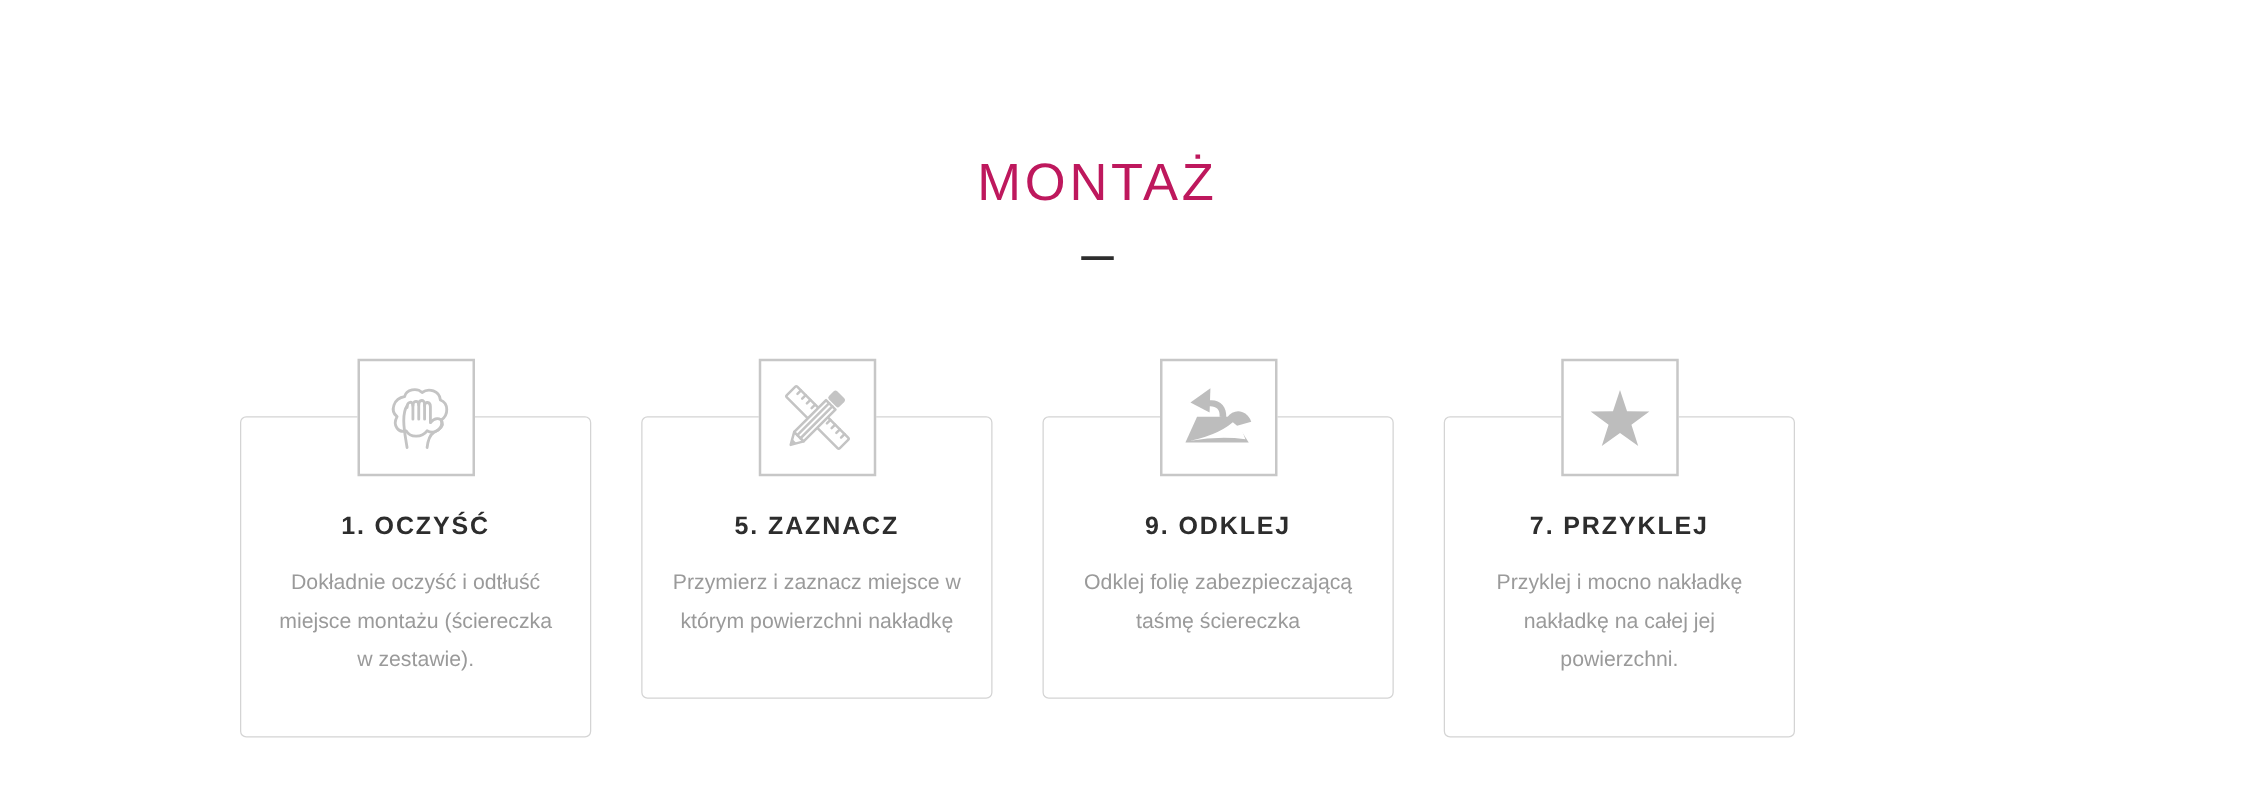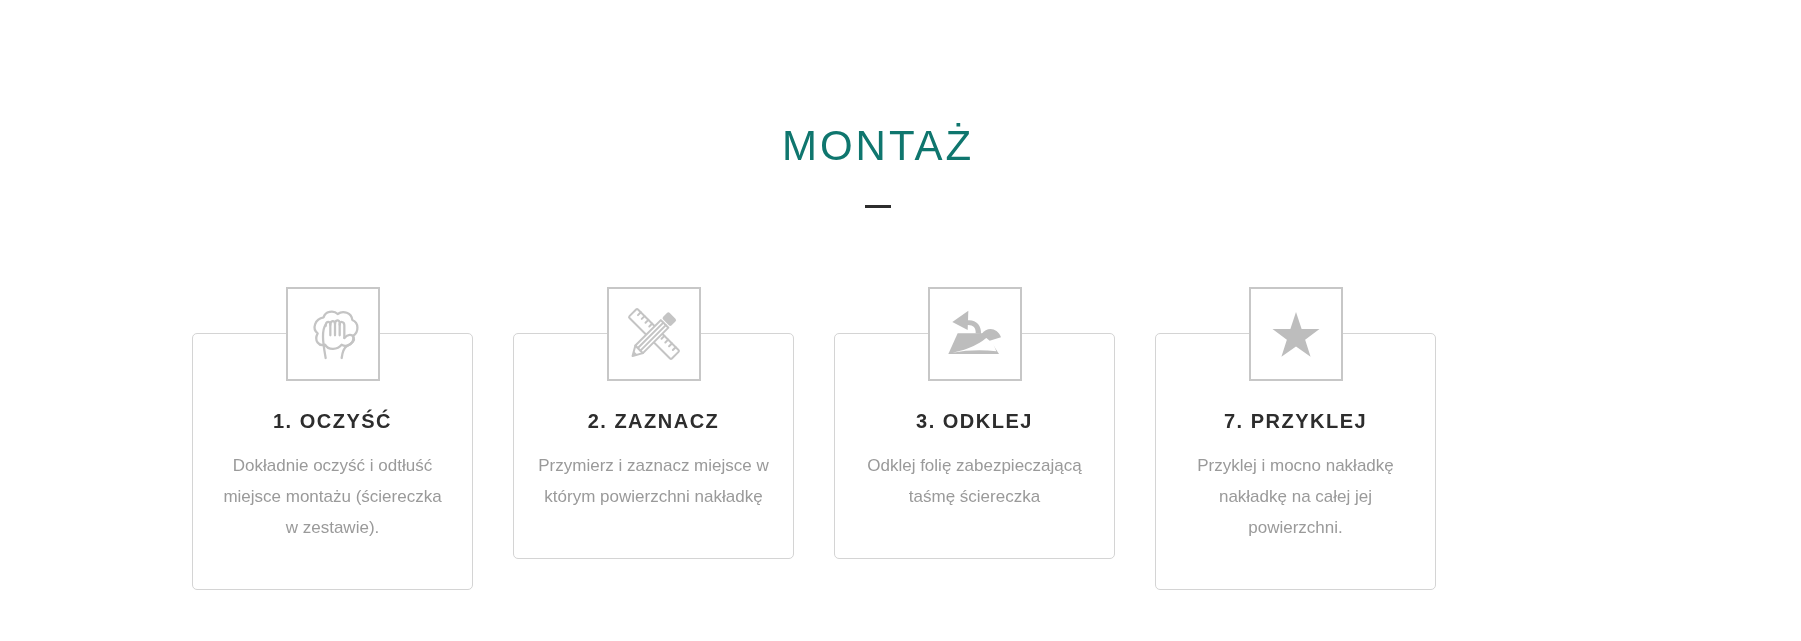--- a/index.html
+++ b/index.html
@@ -17,21 +17,21 @@
     top: 0;
     width: 1372px;
   }
   .section-title {
     margin-top: 122px;
     text-align: center;
     font-size: 42px;
     line-height: 48px;
     font-weight: 300;
     letter-spacing: 3px;
-    color: #0f766e;
+    color: #be185d;
   }
   .title-underline {
     width: 26px;
     height: 3px;
     background: #2d2d2d;
     margin: 16px auto 0 auto;
   }
   .cards {
     display: flex;
     gap: 40px;
@@ -120,37 +120,37 @@
             <g transform="rotate(-45 48 48)">
               <path d="M16,40.5 L2,48.5 L16,56.5 Z" fill="#ffffff"></path>
               <path d="M8.5,44.5 L2,48.5 L8.5,52.5 Z" fill="#c4c4c4" stroke="none"></path>
               <rect x="16" y="40.5" width="54" height="16" fill="#ffffff"></rect>
               <path d="M16,45.8 L70,45.8 M16,51.2 L70,51.2"></path>
               <rect x="73" y="39.5" width="14" height="18" rx="3" fill="#c4c4c4" stroke="none"></rect>
             </g>
           </svg>
         </span>
       </div>
-      <h3 class="card-heading">2. ZAZNACZ</h3>
+      <h3 class="card-heading">5. ZAZNACZ</h3>
       <p class="card-body">Przymierz i zaznacz miejsce w którym powierzchni nakładkę</p>
     </div>
 
     <div class="card">
       <div class="icon-box">
         <span>
           <svg width="64" height="64" viewBox="0 0 96 96">
             <path d="M22,47 L64,47 L84,78 L8,78 Z" fill="#bdbdbd"></path>
             <path d="M14,76 Q52,68 70,49 L80,74 Q48,70 14,76 Z" fill="#ffffff"></path>
             <path d="M58,48 C66,37 81,38 87,53 L70,58 Z" fill="#bdbdbd"></path>
             <path d="M34,28 C48,25 58,34 57,48 L49,47 C50,37 43,33 33,35 Z" fill="#bdbdbd"></path>
             <path d="M14,30 L38,13 L37,42 Z" fill="#bdbdbd"></path>
           </svg>
         </span>
       </div>
-      <h3 class="card-heading">3. ODKLEJ</h3>
+      <h3 class="card-heading">9. ODKLEJ</h3>
       <p class="card-body">Odklej folię zabezpieczającą taśmę ściereczka</p>
     </div>
 
     <div class="card">
       <div class="icon-box">
         <span>
           <svg width="66" height="66" viewBox="0 0 96 96">
             <polygon fill="#bdbdbd" points="48,16 56.2,40.7 82.2,40.9 61.3,56.3 69.2,81.1 48,66 26.8,81.1 34.7,56.3 13.8,40.9 39.8,40.7"></polygon>
           </svg>
         </span>

